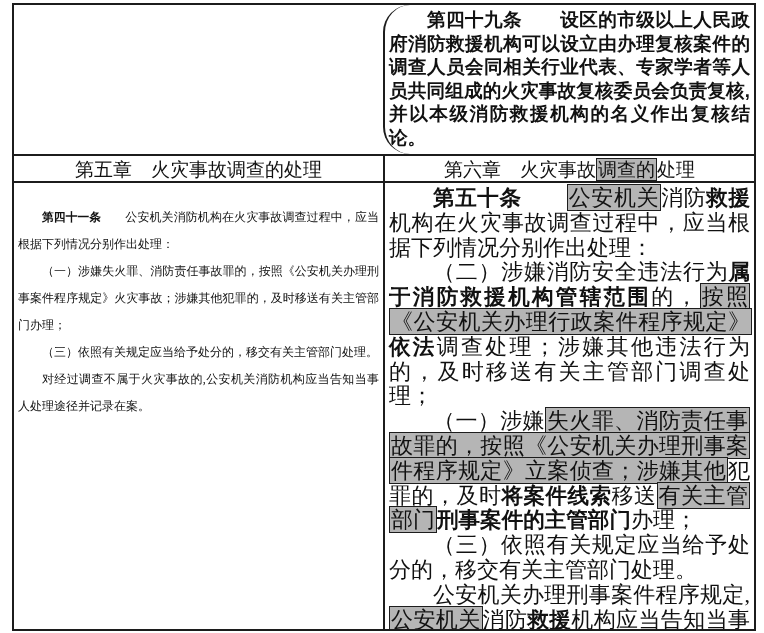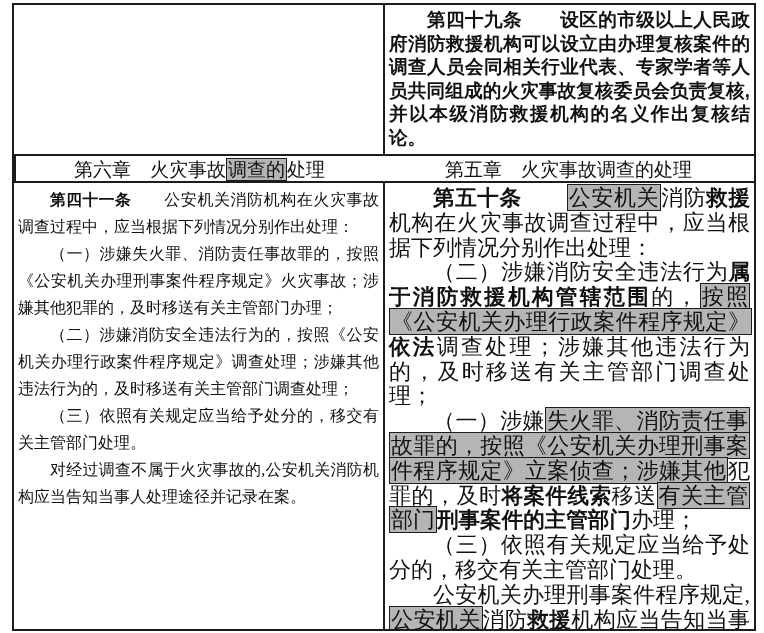--- a/index.html
+++ b/index.html
@@ -28,57 +28,57 @@
   .cell { box-sizing: border-box; padding: 2px 4px; overflow: hidden; }
   .bl { border-left: 2px solid #1c1c1c; }
   .bt { border-top: 2px solid #1c1c1c; }
   .para { margin: 0; text-indent: 2em; text-align: justify; }
   .top-right {
     font-family: "Liberation Sans", "DejaVu Sans", sans-serif;
     font-weight: bold;
     font-size: 19px;
     line-height: 23.5px;
     padding-top: 3px;
+    border-radius: 27px;
   }
   .header .para {
     text-indent: 0;
     text-align: center;
     font-size: 19px;
     line-height: 24px;
   }
-  .body-left { font-size: 16px; line-height: 27px; padding-top: 3px; }
+  .body-left { font-size: 12px; line-height: 27px; padding-top: 20px; }
   .body-right { font-size: 22px; line-height: 24.8px; padding-top: 3px; }
   .bold { font-weight: bold; font-family: "Liberation Sans", "DejaVu Sans", sans-serif; font-size: 0.98em; }
   .hl {
     background: #b5b5b5;
     border: 1.5px solid #1d1d1d;
     box-decoration-break: clone;
     -webkit-box-decoration-break: clone;
     padding: 0 1px;
   }
 </style>
 </head>
 <body>
 
 <div class="page">
   <div class="cmp-table">
     <div class="cell empty"></div>
     <div class="cell bl top-right">
         <p class="para"><span class="bold">第四十九条</span><span class="bold">　　</span><span class="bold">设区的市级以上人民政府消防救援机构可以设立由办理复核案件的调查人员会同相关行业代表、专家学者等人员共同组成的火灾事故复核委员会负责复核,并以本级消防救援机构的名义作出复核结论。</span></p>
       </div>
+    <div class="cell bt header">
+        <p class="para"><span>第五章　火灾事故调查的处理</span></p>
+      </div>
     <div class="cell bt bl header">
         <p class="para"><span>第六章　火灾事故</span><span class="hl">调查的</span><span>处理</span></p>
-      </div>
-    <div class="cell bt header">
-        <p class="para"><span>第五章　火灾事故调查的处理</span></p>
       </div>
     <div class="cell bt body body-left">
         <p class="para"><span class="bold">第四十一条</span><span>　　</span><span>公安机关消防机构在火灾事故调查过程中，应当根据下列情况分别作出处理：</span></p>
         <p class="para"><span>（一）涉嫌失火罪、消防责任事故罪的，按照《公安机关办理刑事案件程序规定》火灾事故；涉嫌其他犯罪的，及时移送有关主管部门办理；</span></p>
-        <p class="para"><span>（二）涉嫌消防安全违法行为的，按照《公安机关办理行政案件程序规定》调查处理；涉嫌其他违法行为的，及时移送有关主管部门调查处理；</span></p>
         <p class="para"><span>（三）依照有关规定应当给予处分的，移交有关主管部门处理。</span></p>
         <p class="para"><span>对经过调查不属于火灾事故的,公安机关消防机构应当告知当事人处理途径并记录在案。</span></p>
       </div>
     <div class="cell bt bl body body-right">
         <p class="para"><span class="bold">第五十条</span><span>　　</span><span class="hl">公安机关</span><span>消防</span><span class="bold">救援</span><span>机构在火灾事故调查过程中，应当根据下列情况分别作出处理：</span></p>
         <p class="para"><span>（二）涉嫌消防安全违法行为</span><span class="bold">属于消防救援机构管辖范围</span><span>的，</span><span class="hl">按照《公安机关办理行政案件程序规定》</span><span class="bold">依法</span><span>调查处理；涉嫌其他违法行为的，及时移送有关主管部门调查处理；</span></p>
         <p class="para"><span>（一）涉嫌</span><span class="hl">失火罪、消防责任事故罪的，按照《公安机关办理刑事案件程序规定》立案侦查；涉嫌其他</span><span>犯罪的，及时</span><span class="bold">将案件线索</span><span>移送</span><span class="hl">有关主管部门</span><span class="bold">刑事案件的主管部门</span><span>办理；</span></p>
         <p class="para"><span>（三）依照有关规定应当给予处分的，移交有关主管部门处理。</span></p>
         <p class="para"><span>公安机关办理刑事案件程序规定,</span><span class="hl">公安机关</span><span>消防</span><span class="bold">救援</span><span>机构应当告知当事人处理途径并记录在案。</span></p>
       </div>

